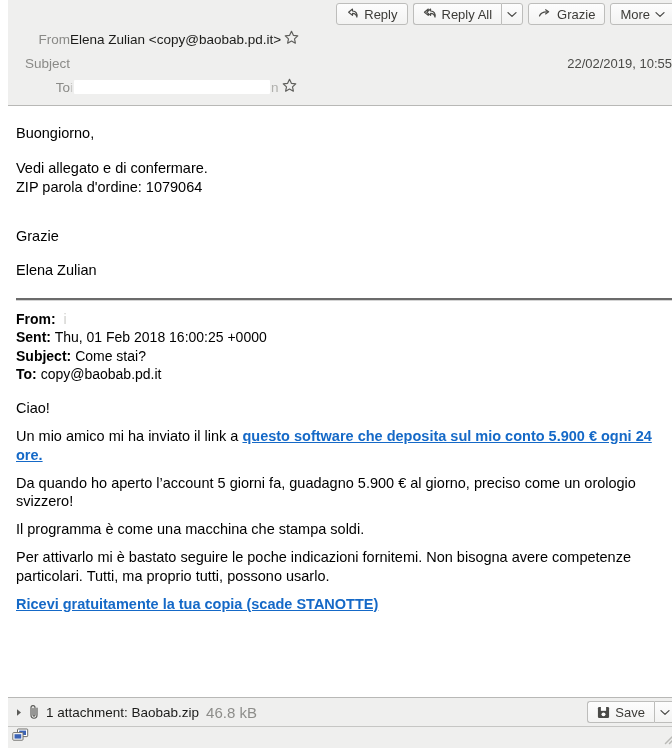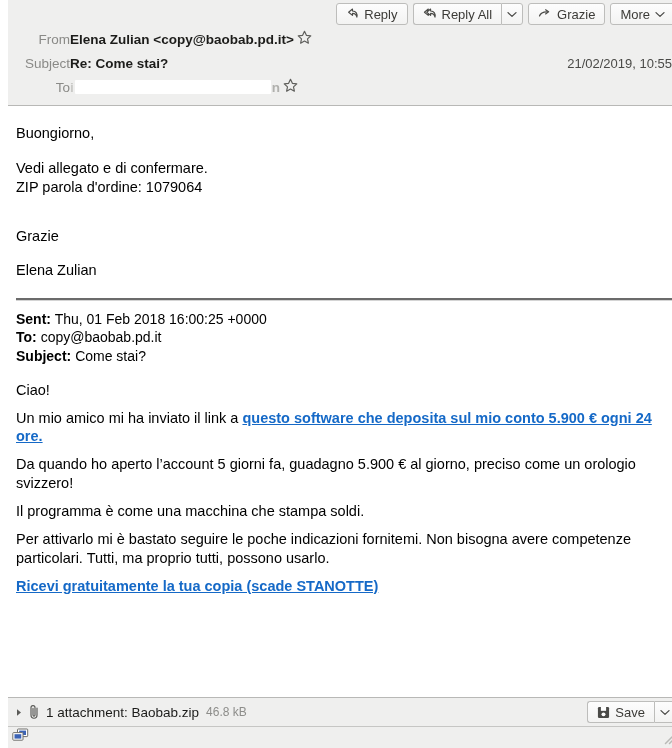--- a/index.html
+++ b/index.html
@@ -89,21 +89,20 @@
     white-space: nowrap;
   }
   .fvalue {
     font-size: 13.5px;
     color: #1c1c1a;
     display: flex;
     align-items: center;
     gap: 1px;
     flex: 1 1 auto;
     min-width: 0;
-    font-weight: bold;
   }
   .fvalue.bold { font-weight: bold; }
   .fdate {
     font-size: 13px;
     color: #4a4a47;
     margin-left: auto;
     padding-left: 10px;
     white-space: nowrap;
   }
   .redacted {
@@ -171,21 +170,21 @@
     justify-content: center;
     cursor: default;
   }
   .clip { margin: 0 5px 0 2px; display: flex; align-items: center; }
   .attach-label {
     font-size: 13.5px;
     color: #1c1c1a;
     white-space: nowrap;
   }
   .attach-size {
-    font-size: 12px;
+    font-size: 15px;
     color: #8d8d8a;
     margin-left: 7px;
     white-space: nowrap;
   }
   .savegroup { margin-left: auto; display: flex; }
 
   
   .statusbar {
     flex: 0 0 auto;
     height: 22px;
@@ -277,22 +276,21 @@
           <span class="star">
             <svg width="15" height="15" viewBox="0 0 16 16">
               <path d="M8 1.4 L10.0 5.7 L14.7 6.25 L11.2 9.45 L12.15 14.1 L8 11.75 L3.85 14.1 L4.8 9.45 L1.3 6.25 L6.0 5.7 Z" fill="none" stroke="#5e5e5b" stroke-width="1.25" stroke-linejoin="round"></path>
             </svg>
           </span>
         </div>
       </div>
 
       <div class="frow">
         <div class="flabel">Subject</div>
-        <div class="fvalue bold">Re: Come stai?</div>
-        <div class="fdate">21/02/2019, 10:55</div>
+        <div class="fdate">22/02/2019, 10:55</div>
       </div>
 
       <div class="frow">
         <div class="flabel">To</div>
         <div class="fvalue">
           <span style="color:#c9c9c6">i</span>
           <span class="redacted to"></span>
           <span style="color:#b0b0ad">n</span>
           <span class="star">
             <svg width="15" height="15" viewBox="0 0 16 16">
@@ -314,30 +312,34 @@
     <div class="spacer-lg"></div>
     <div class="p">Grazie</div>
     <div class="spacer"></div>
     <div class="p">Elena Zulian</div>
 
     <div style="height:18px"></div>
     <hr class="quote-rule">
 
     <div class="qhead">
       <div>
+        <b>From:</b>
+        <span style="color:#d0d0cd">&nbsp;i</span><span class="redacted quoted"></span>
+      </div>
+      <div>
         <b>Sent:</b>
         <span>Thu, 01 Feb 2018 16:00:25 +0000</span>
+      </div>
+      <div>
+        <b>Subject:</b>
+        <span>Come stai?</span>
       </div>
       <div>
         <b>To:</b>
         <span>copy@baobab.pd.it</span>
-      </div>
-      <div>
-        <b>Subject:</b>
-        <span>Come stai?</span>
       </div>
     </div>
 
     <div class="spacer"></div>
     <div class="p">Ciao!</div>
     <div class="spacer-sm"></div>
 
     <div class="p">
       <span>Un mio amico mi ha inviato il link a </span><a class="mlink">questo software che deposita sul mio conto 5.900 € ogni 24 ore.</a>
     </div>

